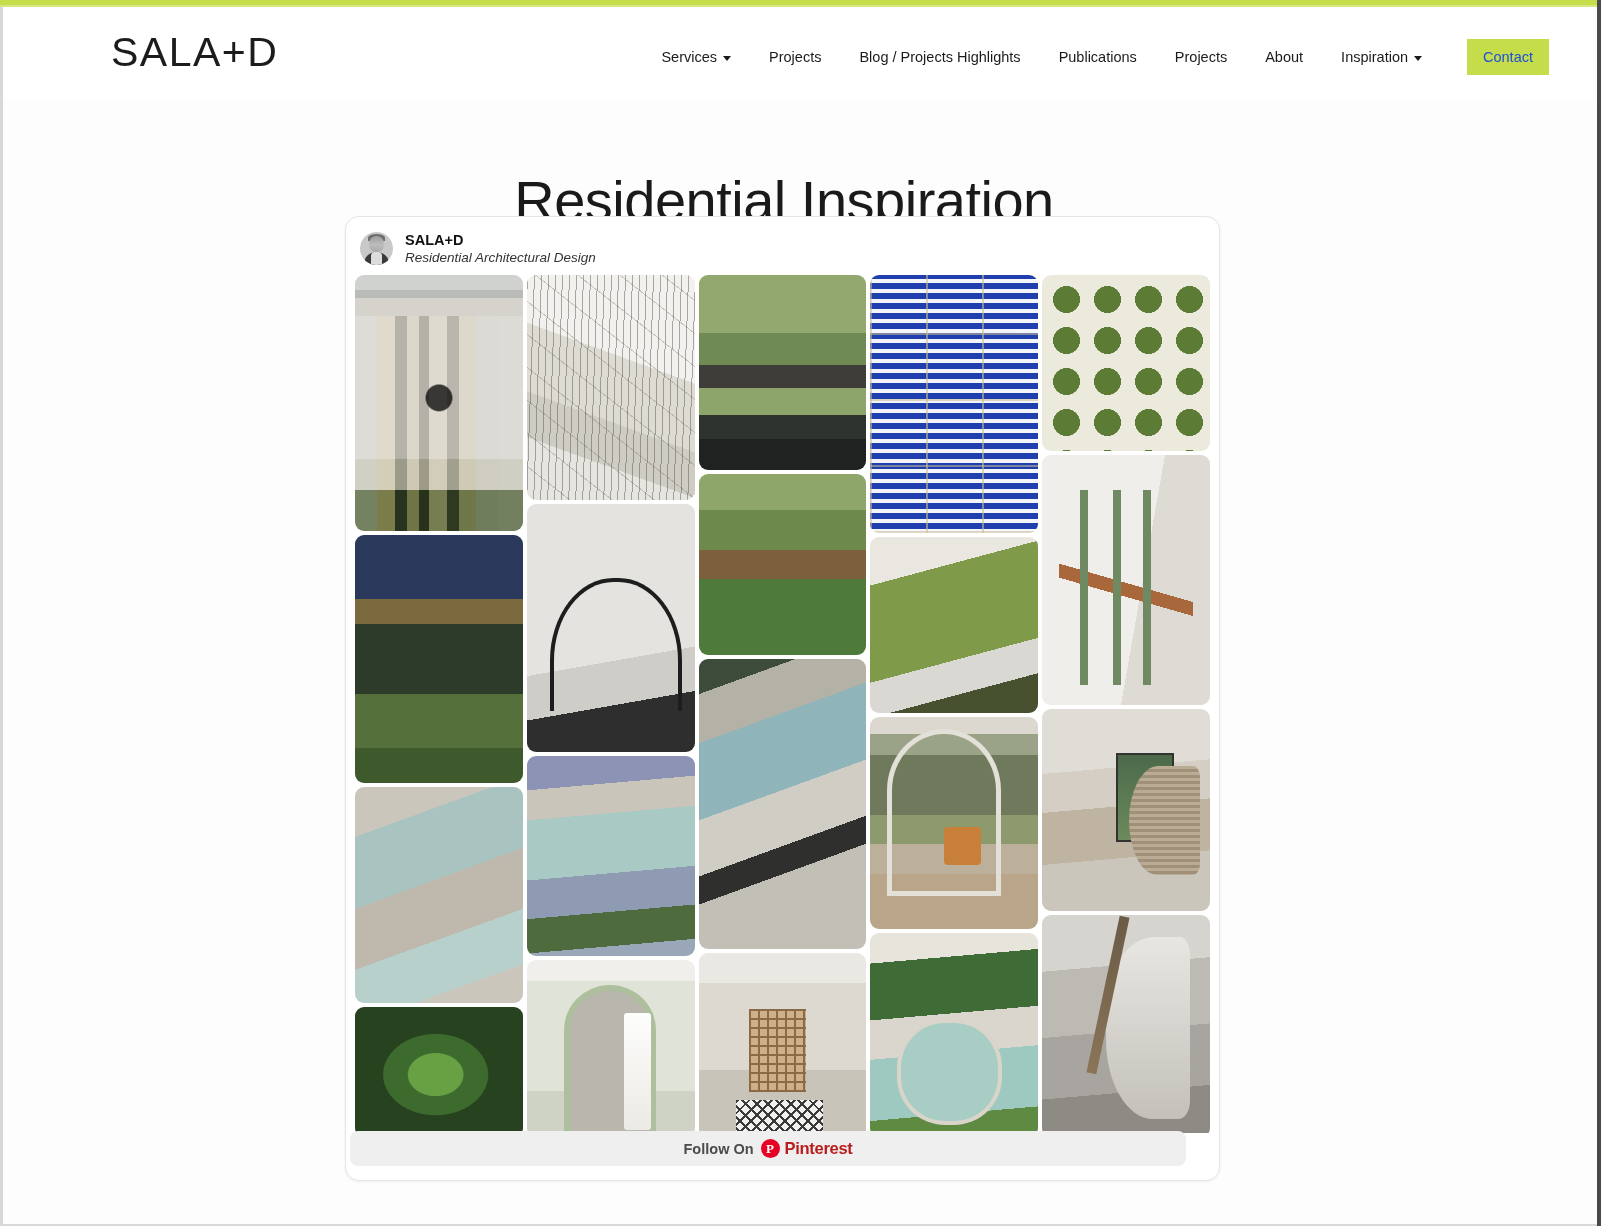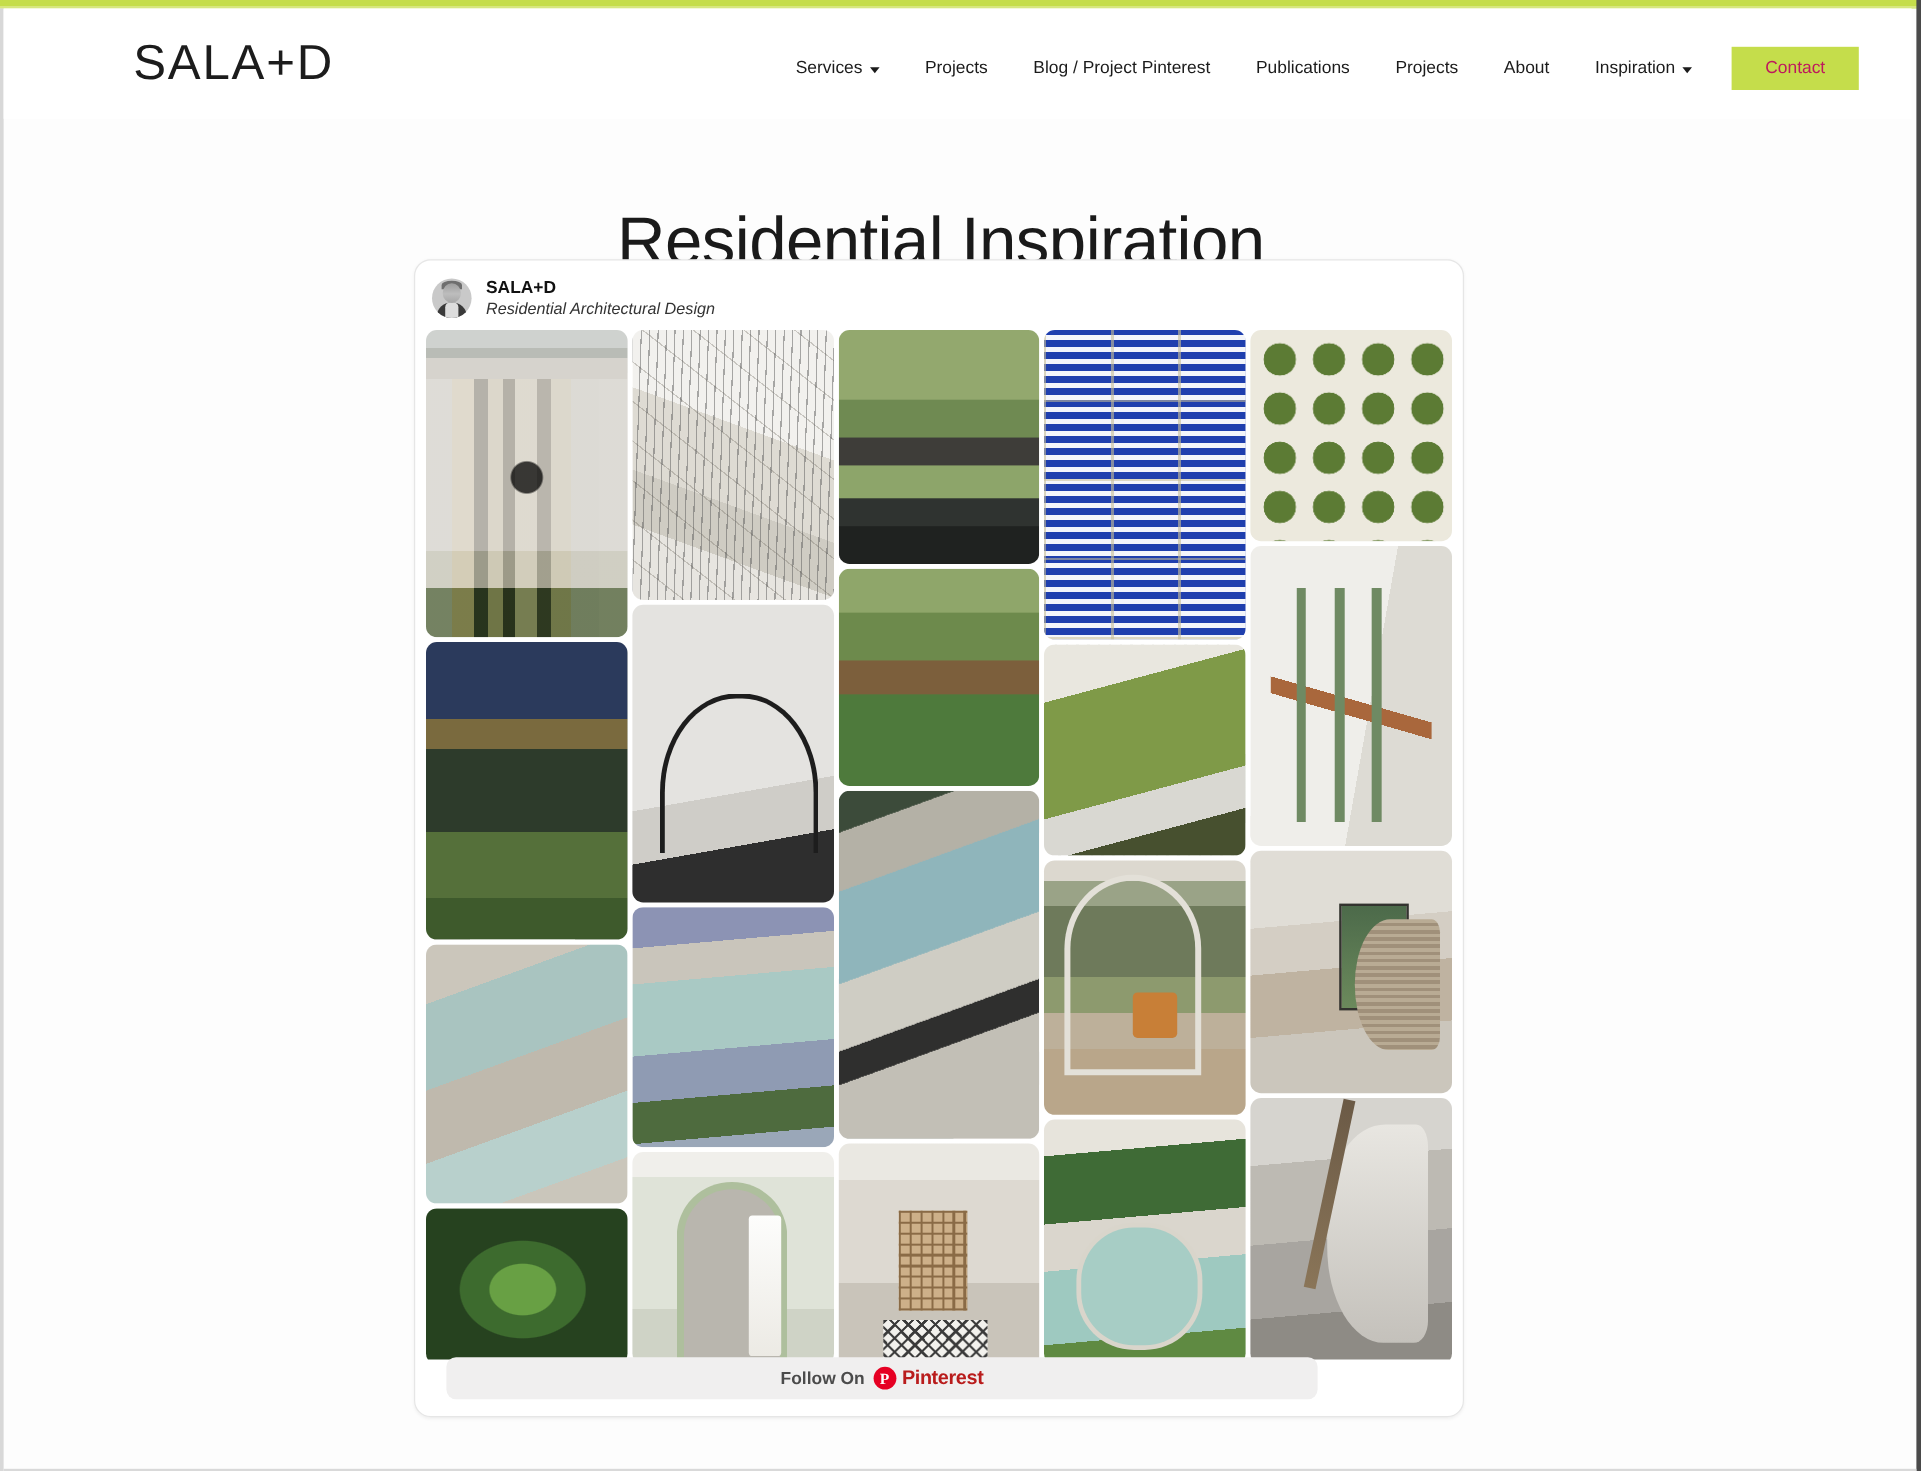--- a/index.html
+++ b/index.html
@@ -56,23 +56,23 @@
     line-height: 40px;
   }
   .caret {
     width: 0; height: 0;
     border-left: 4.5px solid transparent;
     border-right: 4.5px solid transparent;
     border-top: 5px solid #1b1b1b;
     display: inline-block; margin-top: 2px;
   }
   #contact-button {
-    background: #c5dd4b; color: #be185d;
-    font-size: 14.5px; padding: 10px 28px;
-    margin-left: 14px; cursor: pointer;
+    background: #c5dd4b; color: #1d4ed8;
+    font-size: 14.5px; padding: 10px 16px;
+    margin-left: 26px; cursor: pointer;
     border: none; font-family: "Liberation Sans", sans-serif;
     white-space: nowrap;
   }
 
   
   #page-title {
     position: absolute; top: 130px; left: 0; width: 1568px;
     text-align: center;
     font-size: 56px; font-weight: 300; color: #1a1a1a;
     letter-spacing: -0.5px;
@@ -335,22 +335,22 @@
     border-radius: 58% 12% 14% 56% / 40% 10% 10% 44%;
   }
   .img-concrete-spiral::before {
     content:''; position:absolute; left:36%; top:0; width:6%; height:72%;
     background: linear-gradient(180deg,#6b5a46,#8a7558);
     transform: rotate(12deg); z-index: 2;
   }
 
   
   #follow-bar {
-    position: absolute; left: 26px; bottom: 14px;
-    width: 726px; height: 35px;
+    position: absolute; left: 4px; bottom: 14px;
+    width: 836px; height: 35px;
     background: #f0efef; border-radius: 8px;
     display: flex; align-items: center; justify-content: center; gap: 7px;
     cursor: pointer;
   }
   #follow-label { font-size: 14.5px; font-weight: bold; color: #4b4b4b; }
   #pinterest-badge { display: flex; align-items: center; gap: 5px; }
   .pin-logo-circle {
     width: 19px; height: 19px; border-radius: 50%;
     background: #e60023; color:#fff;
     display:flex; align-items:center; justify-content:center;
@@ -376,21 +376,21 @@
   <div id="logo">SALA+D</div>
   <nav id="main-nav">
       <div class="nav-item">
         <span>Services</span>
         <span class="caret"></span>
       </div>
       <div class="nav-item">
         <span>Projects</span>
       </div>
       <div class="nav-item">
-        <span>Blog / Project Pinterest</span>
+        <span>Blog / Projects Highlights</span>
       </div>
       <div class="nav-item">
         <span>Publications</span>
       </div>
       <div class="nav-item">
         <span>Projects</span>
       </div>
       <div class="nav-item">
         <span>About</span>
       </div>

